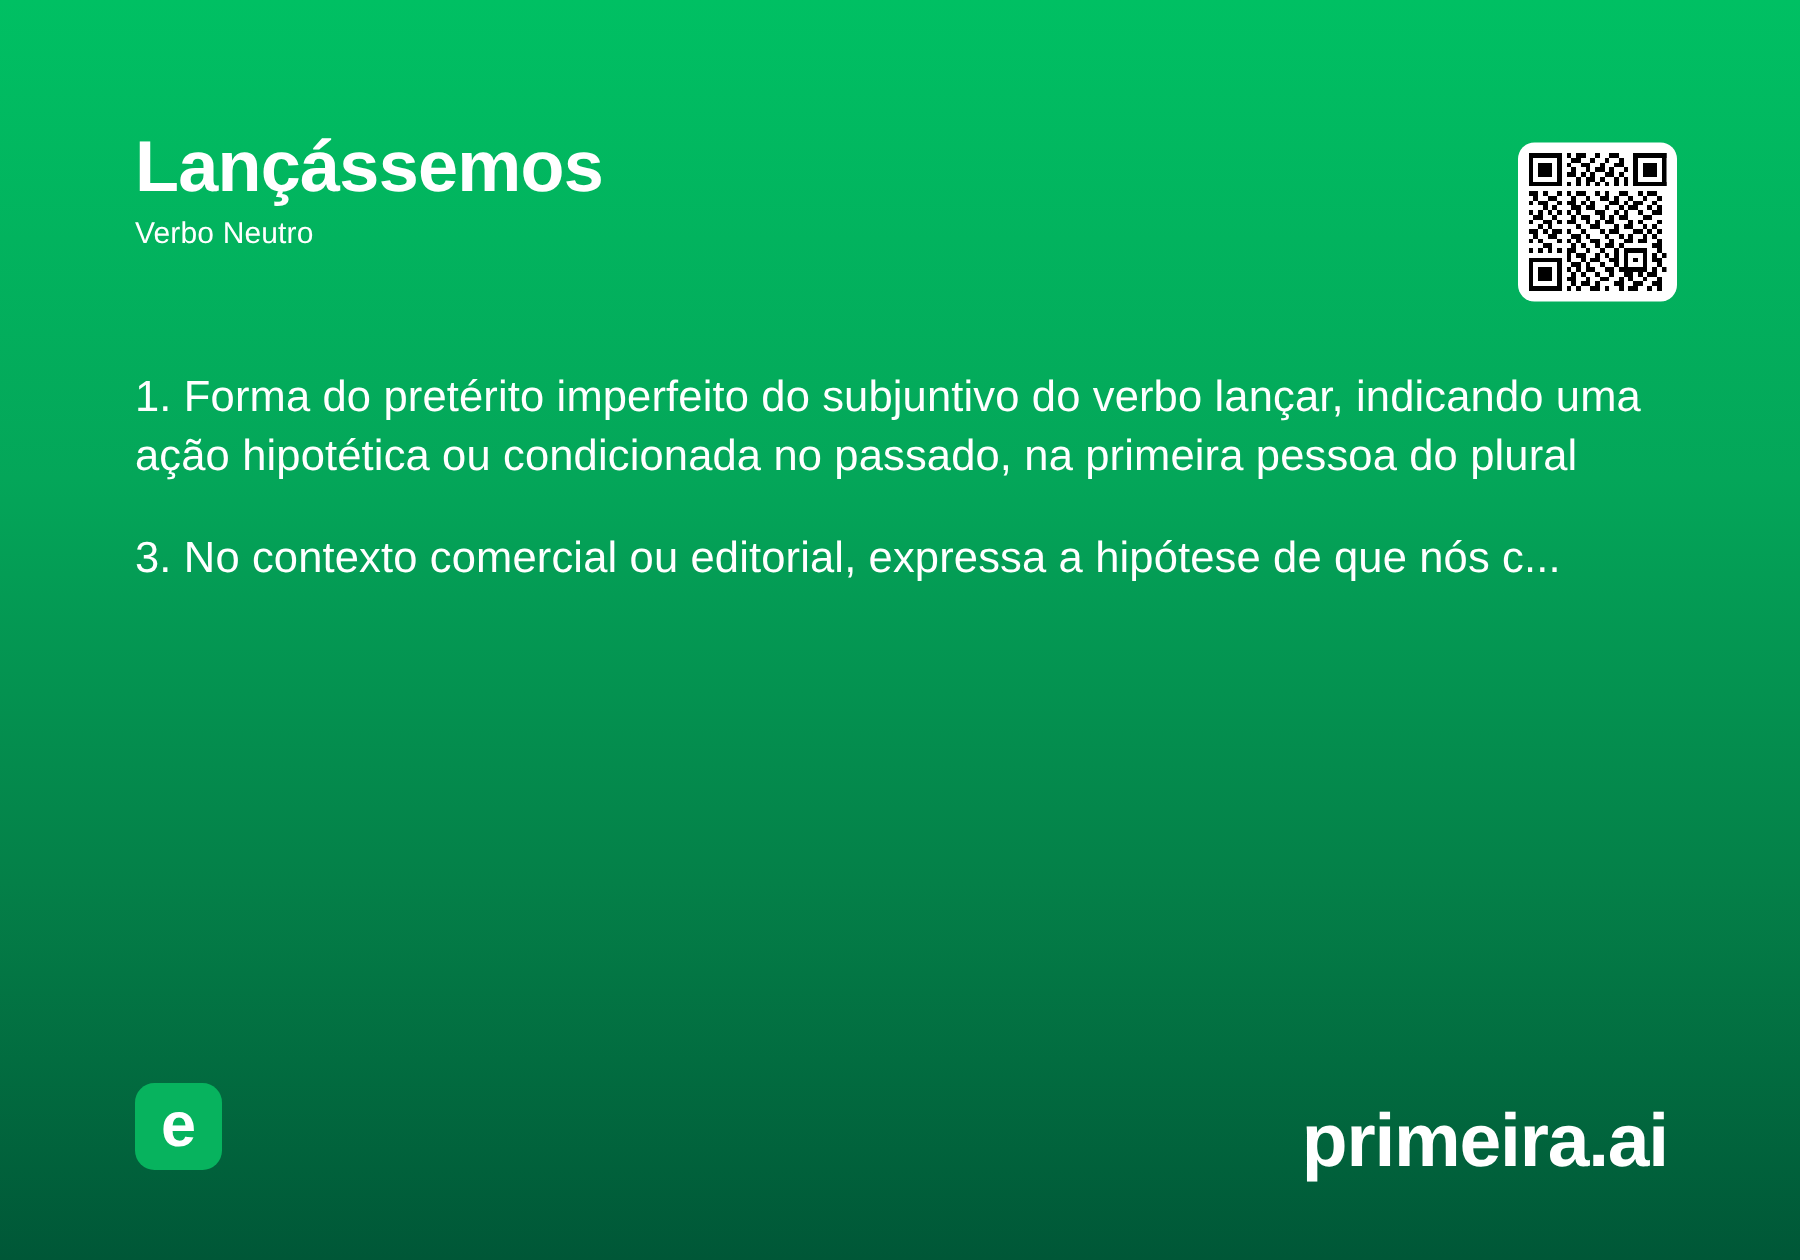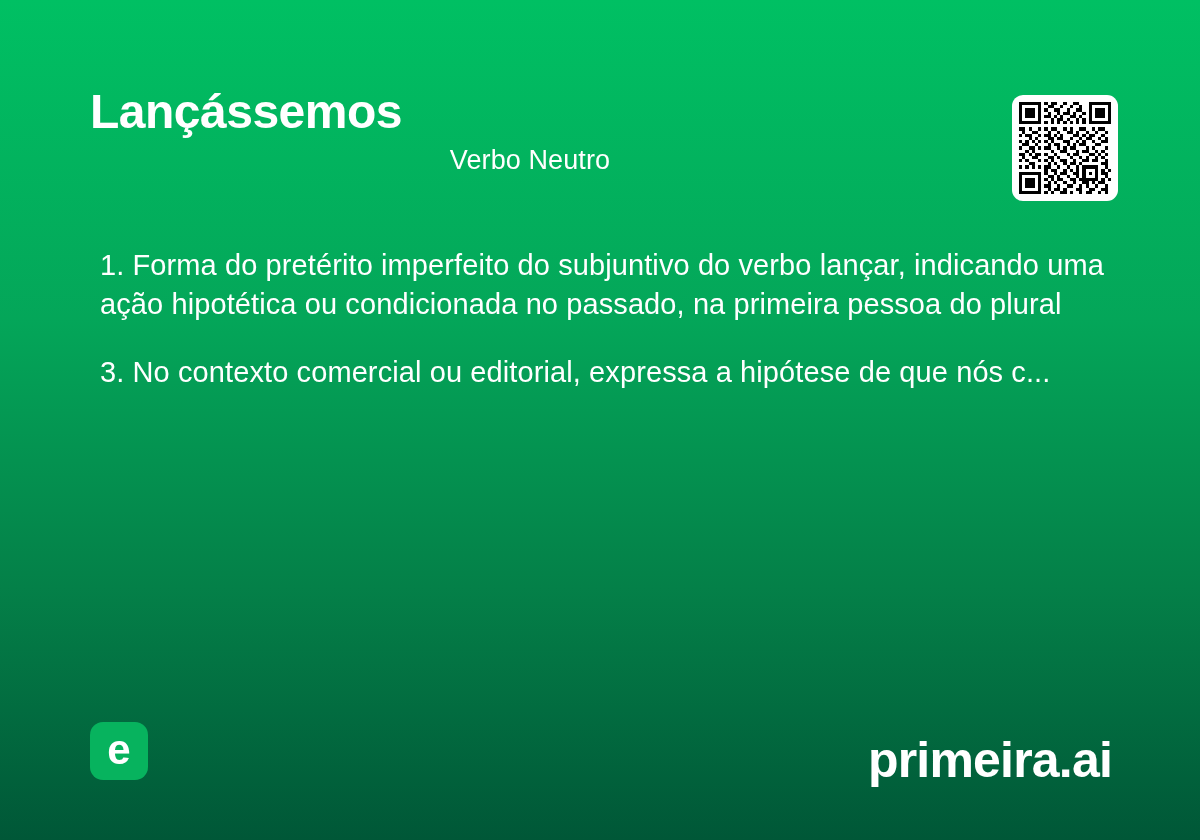--- a/index.html
+++ b/index.html
@@ -38,25 +38,24 @@
     font-size: 48px;
     line-height: 1.08;
     font-weight: 700;
     letter-spacing: -0.5px;
     white-space: nowrap;
   }
 
   .word-class {
     margin: 6px 0 0 0;
     color: #ffffff;
-    font-size: 27px;
+    font-size: 20px;
     line-height: 1.2;
     font-weight: 500;
     letter-spacing: 0.1px;
-    text-align: center;
   }
 
   
   .qr-panel {
     position: absolute;
     right: 82px;
     top: 95px;
     width: 106px;
     height: 106px;
     background: #ffffff;
@@ -67,21 +66,21 @@
   .qr-panel svg {
     display: block;
     width: 100%;
     height: 100%;
     shape-rendering: crispEdges;
   }
 
   
   .definitions {
     position: absolute;
-    left: 100px;
+    left: 90px;
     top: 246px;
     width: 1018px;
   }
 
   .definition {
     color: #ffffff;
     font-size: 29px;
     line-height: 1.34;
     font-weight: 400;
     margin: 0 0 29px 0;

